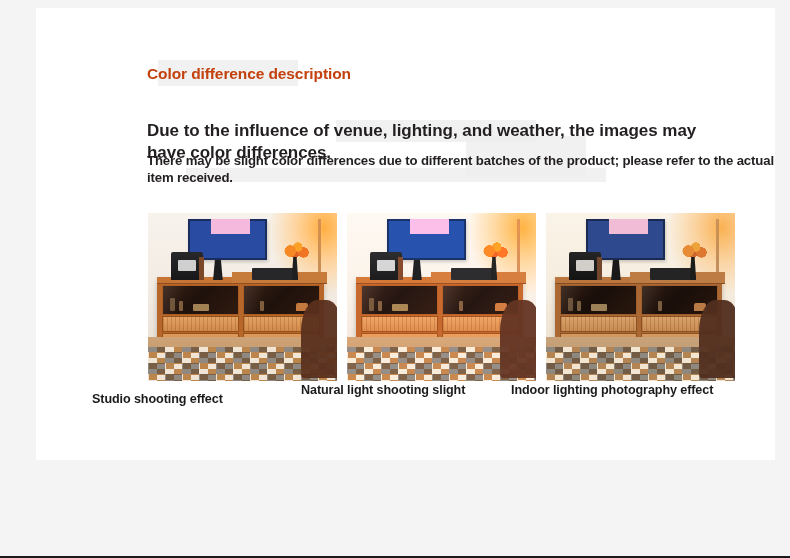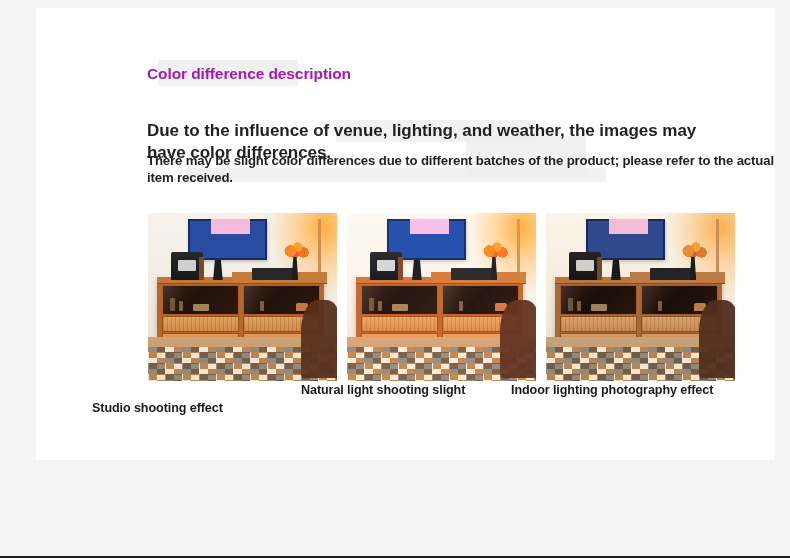--- a/index.html
+++ b/index.html
@@ -40,21 +40,21 @@
 
   
   #heading {
     position: absolute;
     left: 111px;
     top: 56px;
     width: 300px;
     font-size: 15.5px;
     font-weight: bold;
     line-height: 1.33;
-    color: #a21caf;
+    color: #c2410c;
     letter-spacing: -0.1px;
   }
 
   #intro-paragraph {
     position: absolute;
     left: 111px;
     top: 112px;
     width: 560px;
     font-size: 17px;
     font-weight: 600;
@@ -295,21 +295,21 @@
   }
   .caption {
     position: absolute;
     top: 0;
     font-size: 12.6px;
     font-weight: bold;
     line-height: 1.30;
     color: #1b1b1b;
     letter-spacing: -0.1px;
   }
-  #caption-1 { left: 56px;  width: 190px; top: 18px; }
+  #caption-1 { left: 56px;  width: 190px; top: 9px; }
   #caption-2 { left: 265px; width: 165px; }
   #caption-3 { left: 475px; width: 215px; }
 
   
   #page-bottom-edge {
     position: absolute;
     left: 0; bottom: 0;
     width: 790px; height: 2px;
     background: #1a1a1a;
   }

